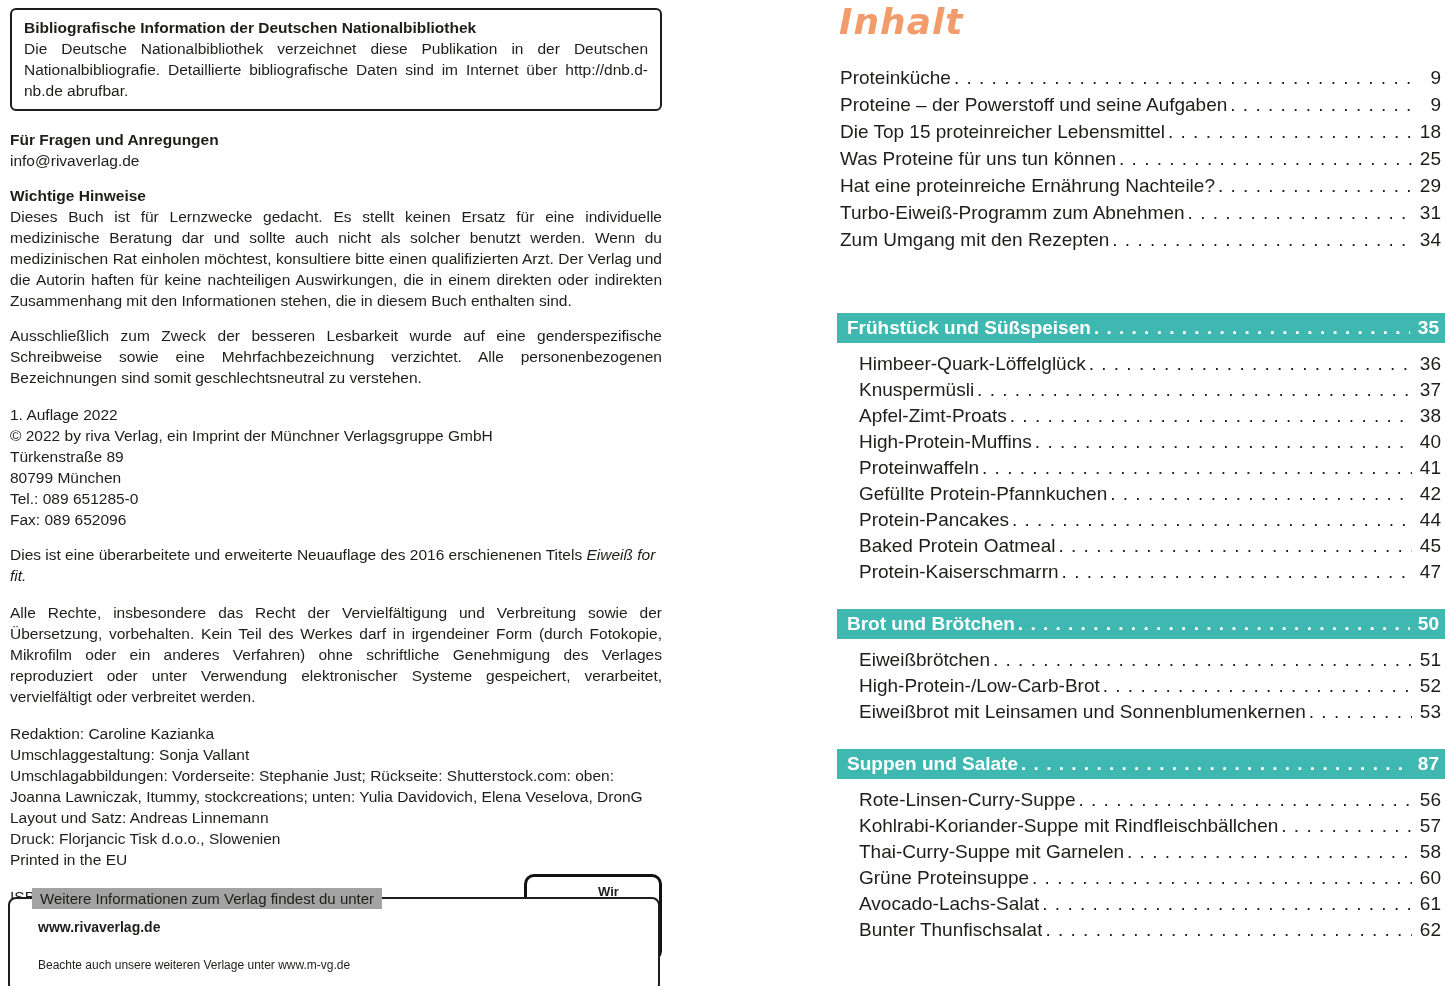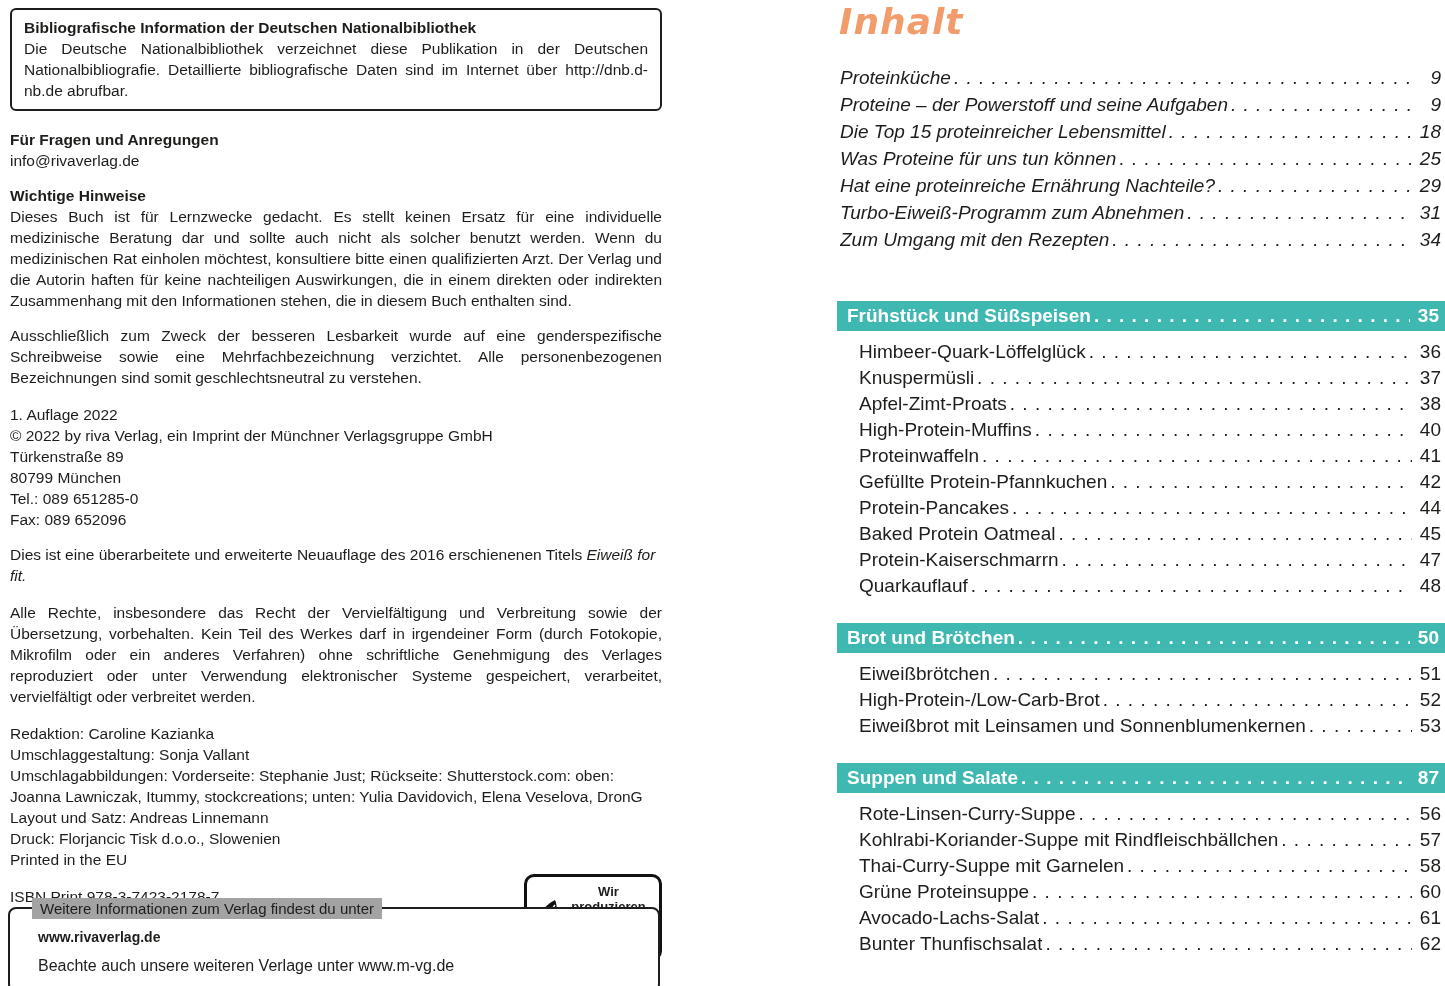--- a/index.html
+++ b/index.html
@@ -45,21 +45,21 @@
   .pub-box{
     position:absolute;left:-2px;bottom:-6px;width:652px;
     border:2px solid var(--text);border-radius:8px;
     padding:16px 20px 14px 28px;background:#fff;
   }
   .pub-legend{
     position:absolute;top:-11px;left:22px;background:#a3a3a3;
     padding:0 8px;font-size:15px;white-space:nowrap;text-align:right;
   }
   .pub-url{font-size:14px;font-weight:bold;line-height:24px;}
-  .pub-note{font-size:16px;margin-top:6px;}
+  .pub-note{font-size:12px;margin-top:16px;}
 
   
   .right-page{
     position:absolute;left:837px;top:2px;width:608px;height:984px;
     font-size:19px;
   }
   .toc-title{
     margin:0 0 22px 2px;
     font-size:36px;line-height:40px;
     font-style:italic;font-weight:bold;letter-spacing:1px;
@@ -70,30 +70,30 @@
   .toc-label{white-space:nowrap;overflow:hidden;text-overflow:clip;}
   .leader{
     flex:1;overflow:hidden;white-space:nowrap;margin:0 3px;min-width:12px;
   }
   .leader::after{
     content:". . . . . . . . . . . . . . . . . . . . . . . . . . . . . . . . . . . . . . . . . . . . . . . . . . . . . . . . . . . . . . . . . . . . . . . . . . . . . . . . . . . . . . . . . . . . . . . . . . . .";
     letter-spacing:1px;
   }
   .toc-page{min-width:26px;text-align:right;white-space:nowrap;}
   .toc-top{padding-left:3px;padding-right:4px;}
-  .toc-top .toc-row{line-height:27px;font-style:italic;}
+  .toc-top .toc-row{line-height:27px;}
 
   .section-bar{
     display:flex;align-items:baseline;
     background:var(--teal);color:#fff;font-weight:bold;
     height:30px;line-height:30px;
     padding:0 6px 0 10px;
   }
   .section-bar .leader::after{color:#fff;}
-  .sec1{margin-top:48px;}
+  .sec1{margin-top:60px;}
   .sec2{margin-top:24px;align-items:center;}
   .sec3{margin-top:24px;}
   .toc-sub{padding:8px 4px 0 22px;}
   .toc-sub .toc-row{line-height:26px;}
 </style>
 </head>
 <body>
 
 <div class="spread">
 
@@ -286,25 +286,20 @@
             <span class="leader"></span>
             <span class="toc-page">45</span>
           </div>
 
           <div class="toc-row">
             <span class="toc-label">Protein-Kaiserschmarrn</span>
             <span class="leader"></span>
             <span class="toc-page">47</span>
           </div>
 
-          <div class="toc-row">
-            <span class="toc-label">Quarkauflauf</span>
-            <span class="leader"></span>
-            <span class="toc-page">48</span>
-          </div>
         </div>
     </div>
 
     <div>
       <div class="section-bar sec2">
         <span class="toc-label">Brot und Brötchen</span>
         <span class="leader"></span>
         <span class="toc-page">50</span>
       </div>
       <div class="toc-sub">

